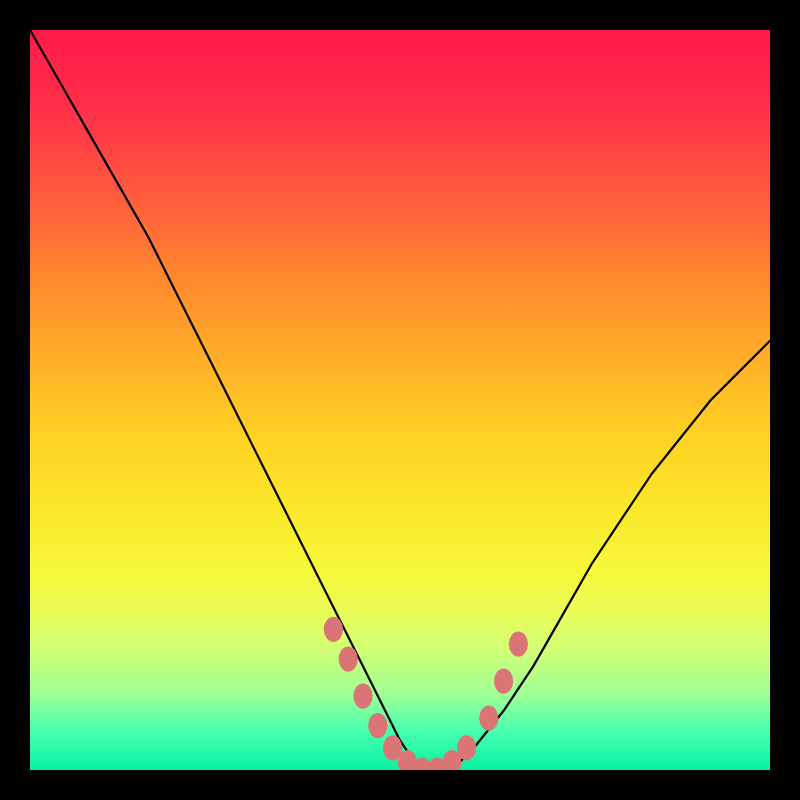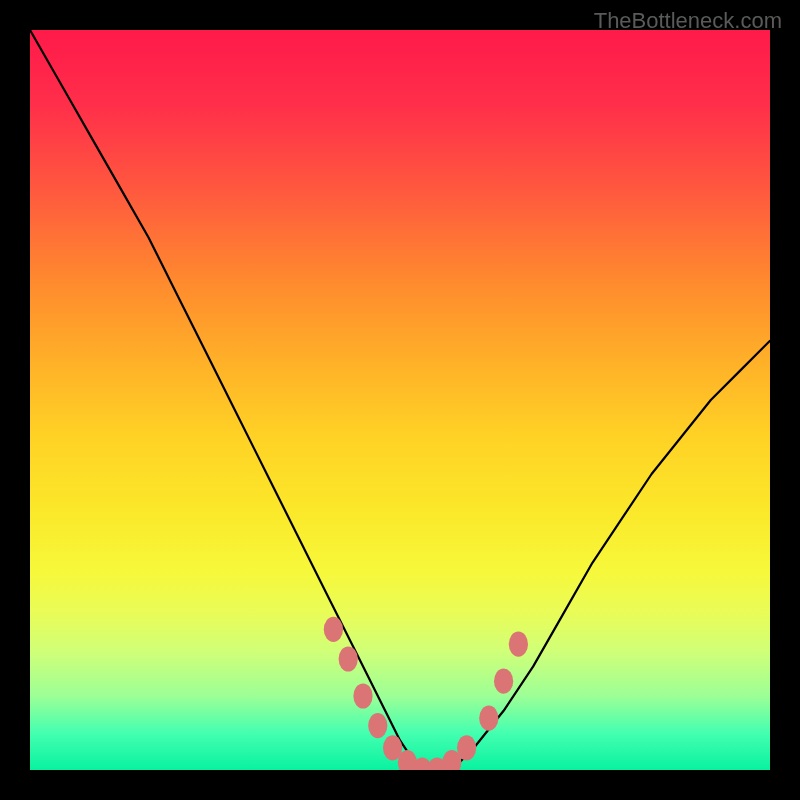--- a/index.html
+++ b/index.html
@@ -62,21 +62,20 @@
   }
   .marker {
     fill: #db7575;
     stroke: none;
   }
 </style>
 </head>
 <body>
 
 <div class="outer">
-  <div class="watermark">TheBottleneck.com</div>
 
   <div class="plot-frame">
     <div class="gradient"></div>
 
     <svg class="plot" viewBox="0 0 100 100" preserveAspectRatio="none">
       <path id="curve-path" class="curve" d="M0.00 0.00 L4.00 7.00 L8.00 14.00 L12.00 21.00 L16.00 28.00 L20.00 36.00 L24.00 44.00 L28.00 52.00 L32.00 60.00 L36.00 68.00 L40.00 76.00 L44.00 84.00 L48.00 92.00 L50.00 96.00 L52.00 99.00 L54.00 100.00 L56.00 100.00 L58.00 99.00 L60.00 97.00 L64.00 92.00 L68.00 86.00 L72.00 79.00 L76.00 72.00 L80.00 66.00 L84.00 60.00 L88.00 55.00 L92.00 50.00 L96.00 46.00 L100.00 42.00 " vector-effect="non-scaling-stroke"></path>
       <g id="markers-group">
           <ellipse cx="41.00" cy="81.00" rx="1.3" ry="1.7" class="marker"></ellipse>
           <ellipse cx="43.00" cy="85.00" rx="1.3" ry="1.7" class="marker"></ellipse>
           <ellipse cx="45.00" cy="90.00" rx="1.3" ry="1.7" class="marker"></ellipse>

